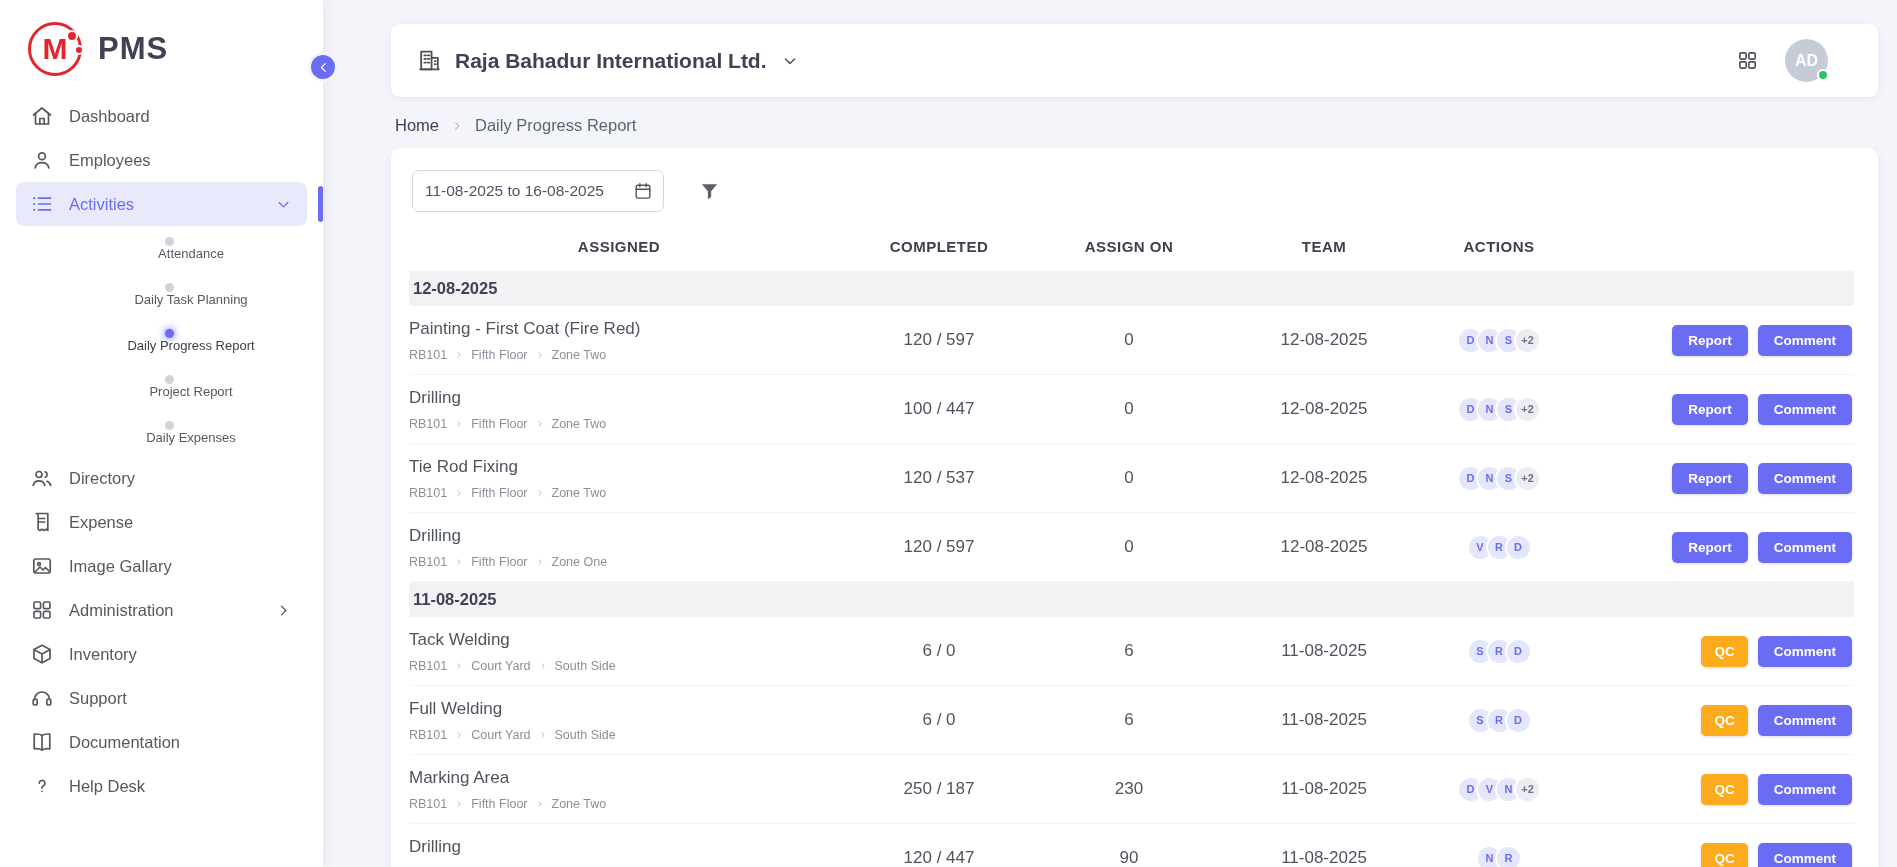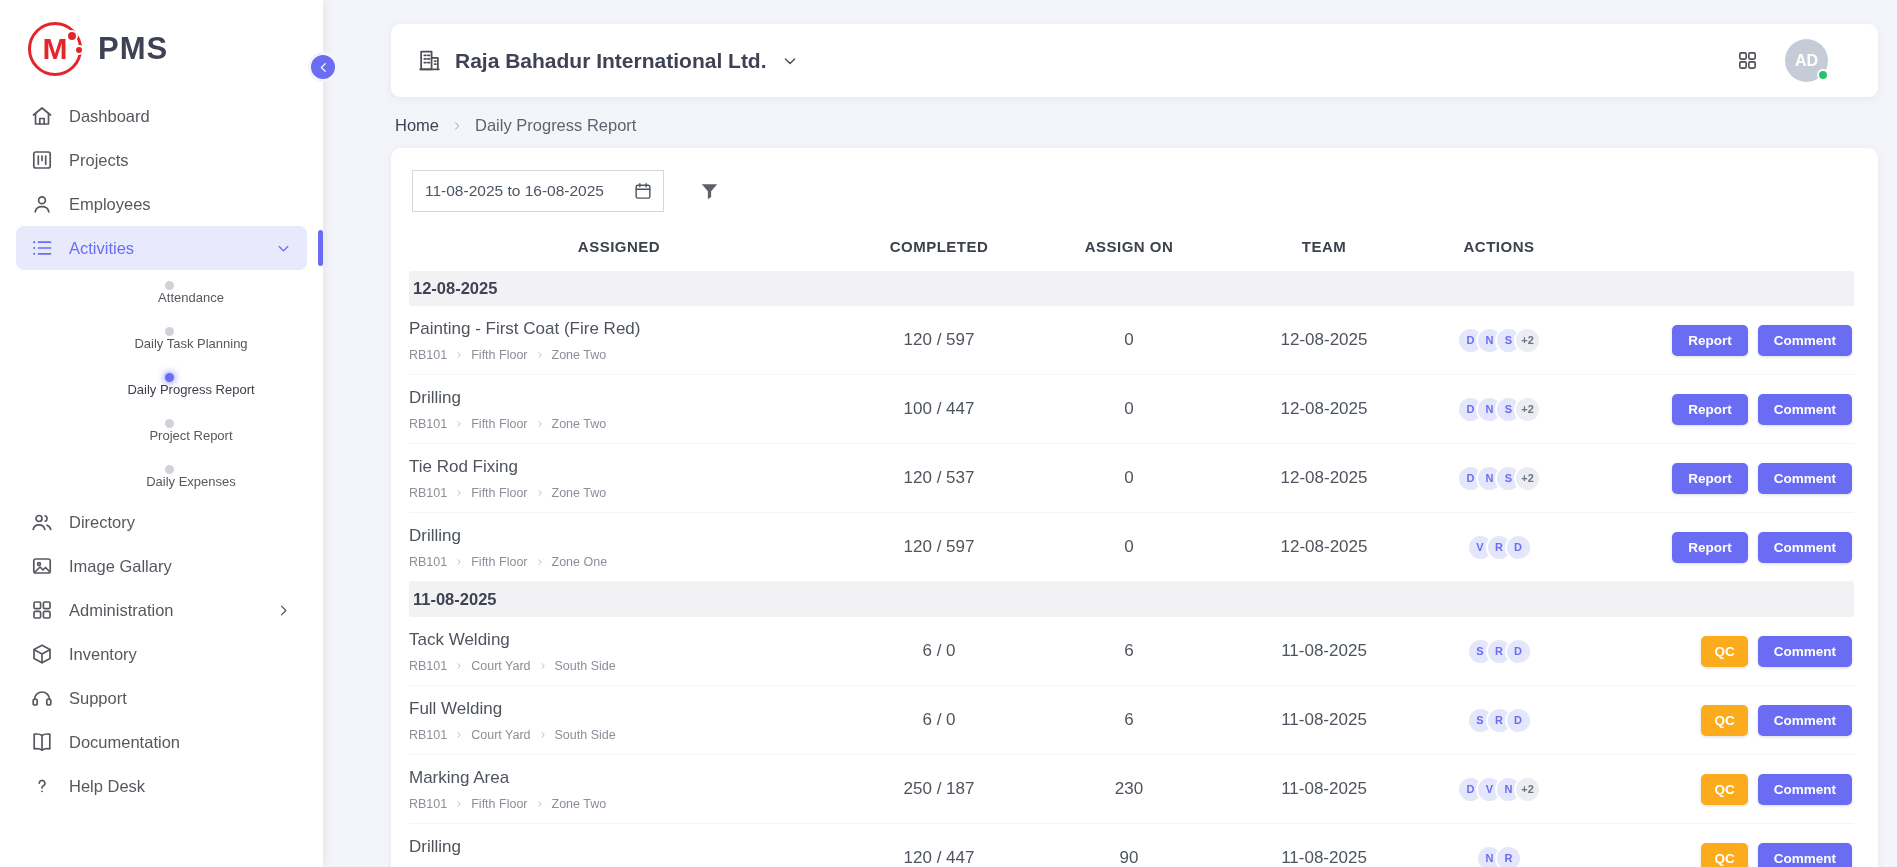--- a/index.html
+++ b/index.html
@@ -79,21 +79,21 @@
   .bc-home { color:#3f4254; font-weight:500; cursor:pointer; }
   .bc-sep { display:flex; color:#9aa0a8; }
   .bc-cur { color:#5d6470; }
 
   .card {
     background:#fff; border-radius:10px; padding:22px 24px 24px 18px;
     box-shadow:0 2px 8px rgba(76,78,100,.08); min-height:720px;
   }
   .filters { display:flex; align-items:center; gap:34px; margin-bottom:18px; padding-left:3px; }
   .date-input {
-    display:flex; align-items:center; gap:8px; border:1px solid #d4d7dd; border-radius:0;
+    display:flex; align-items:center; gap:8px; border:1px solid #d4d7dd; border-radius:7px;
     height:42px; width:252px; padding:0 12px; cursor:pointer; background:#fff;
   }
   .date-input input {
     border:none; outline:none; flex:1; font-size:15.5px; color:#4b5563;
     font-family:inherit; background:transparent; cursor:pointer;
   }
   .cal-ic { display:flex; color:#4b5563; }
   .filter-btn { background:none; border:none; color:#5d6069; cursor:pointer; display:flex; padding:0; }
 
   
@@ -154,29 +154,20 @@
               <path d="M3.5 11 12 4l8.5 7"></path>
               <path d="M5.5 9.5V20h13V9.5"></path>
               <path d="M9.8 20v-5.5h4.4V20"></path>
             </svg>
           </span>
           <span class="nav-label">Dashboard</span>
         </div>
         <div class="nav-item">
           <span class="nav-ic">
             <svg viewBox="0 0 24 24" width="24" height="24" fill="none" stroke="currentColor" stroke-width="1.7" stroke-linecap="round" stroke-linejoin="round">
-              <rect x="3.8" y="4" width="16.4" height="16" rx="2"></rect>
-              <path d="M8.3 8v8.2M12 8v4.5M15.7 8v8.2"></path>
-            </svg>
-          </span>
-          <span class="nav-label">Projects</span>
-        </div>
-        <div class="nav-item">
-          <span class="nav-ic">
-            <svg viewBox="0 0 24 24" width="24" height="24" fill="none" stroke="currentColor" stroke-width="1.7" stroke-linecap="round" stroke-linejoin="round">
               <circle cx="12" cy="8.2" r="3.4"></circle>
               <path d="M5.2 19.8c.7-3.4 3.5-5.1 6.8-5.1s6.1 1.7 6.8 5.1"></path>
             </svg>
           </span>
           <span class="nav-label">Employees</span>
         </div>
         <div class="nav-item active">
           <span class="nav-ic">
             <svg viewBox="0 0 24 24" width="24" height="24" fill="none" stroke="currentColor" stroke-width="1.7" stroke-linecap="round" stroke-linejoin="round">
               <path d="M8.5 6.2h12M8.5 12h12M8.5 17.8h12"></path>
@@ -215,20 +206,29 @@
         </div>
         <div class="nav-item">
           <span class="nav-ic">
             <svg viewBox="0 0 24 24" width="24" height="24" fill="none" stroke="currentColor" stroke-width="1.7" stroke-linecap="round" stroke-linejoin="round">
               <circle cx="9" cy="8.5" r="3"></circle>
               <path d="M3.2 19.5c.6-3 2.7-4.6 5.8-4.6s5.2 1.6 5.8 4.6"></path>
               <path d="M15.2 5.7a3 3 0 0 1 0 5.6M17 15.2c1.9.7 3.2 2.1 3.7 4.3"></path>
             </svg>
           </span>
           <span class="nav-label">Directory</span>
+        </div>
+        <div class="nav-item">
+          <span class="nav-ic">
+            <svg viewBox="0 0 24 24" width="24" height="24" fill="none" stroke="currentColor" stroke-width="1.7" stroke-linecap="round" stroke-linejoin="round">
+              <path d="M6.2 3.5h11.6v17l-1.9-1.4-1.9 1.4-2-1.4-2 1.4-1.9-1.4v-15.6z"></path>
+              <path d="M9.3 8.5h5.4M9.3 12h5.4"></path>
+            </svg>
+          </span>
+          <span class="nav-label">Expense</span>
         </div>
         <div class="nav-item">
           <span class="nav-ic">
             <svg viewBox="0 0 24 24" width="24" height="24" fill="none" stroke="currentColor" stroke-width="1.7" stroke-linecap="round" stroke-linejoin="round">
               <rect x="3.8" y="5" width="16.4" height="14" rx="2"></rect>
               <circle cx="9" cy="10" r="1.4"></circle>
               <path d="M5.5 17.5 10 13l3 3 2.5-2.5 3.5 3.5"></path>
             </svg>
           </span>
           <span class="nav-label">Image Gallary</span>

